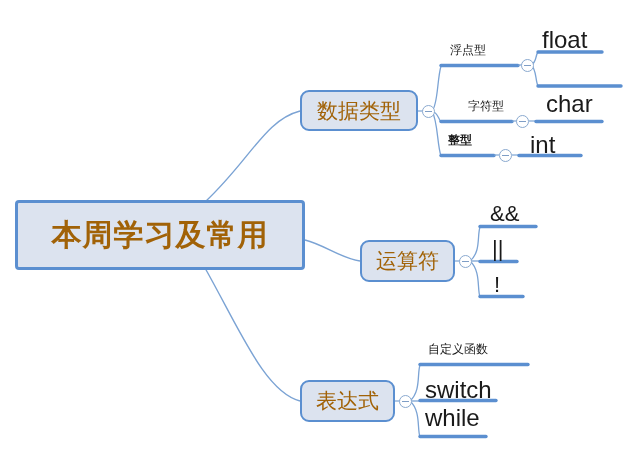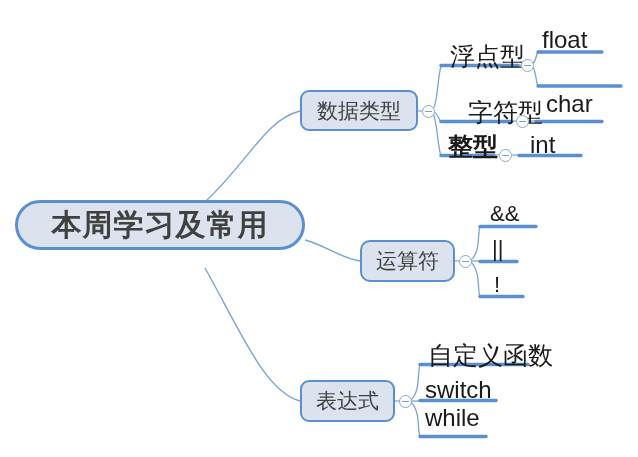--- a/index.html
+++ b/index.html
@@ -30,50 +30,50 @@
   
   .node-box {
     position: absolute;
     box-sizing: border-box;
     background: #dce3ef;
     border: 2px solid #5b8fd0;
     border-radius: 9px;
     display: flex;
     align-items: center;
     justify-content: center;
-    color: #404040;
+    color: #a16207;
     white-space: nowrap;
   }
   .node-root {
     left: 15px;
     top: 200px;
     width: 290px;
-    height: 50px;
+    height: 70px;
     border-width: 3px;
-    border-radius: 25px;
+    border-radius: 4px;
     font-size: 30px;
     font-weight: bold;
     letter-spacing: 1px;
   }
   .node-branch {
     font-size: 21px;
     font-weight: normal;
   }
   .node-datatype { left: 300px; top: 90px;  width: 118px; height: 41px; }
-  .node-operator { left: 360px; top: 240px; width: 95px;  height: 42px; border-radius: 10px; }
+  .node-operator { left: 360px; top: 240px; width: 95px;  height: 42px; }
   .node-express  { left: 300px; top: 380px; width: 95px;  height: 42px; text-align: center; }
 
   
   .leaf {
     position: absolute;
     color: #1a1a1a;
     white-space: nowrap;
     line-height: 1;
   }
-  .leaf-cn { font-size: 25px; }
+  .leaf-cn { font-size: 12px; }
   .leaf-en { font-size: 24px; }
   .leaf-sym { font-size: 22px; }
 
   
   .toggle {
     position: absolute;
     width: 13px;
     height: 13px;
     box-sizing: border-box;
     border: 1px solid #8aa9cf;

